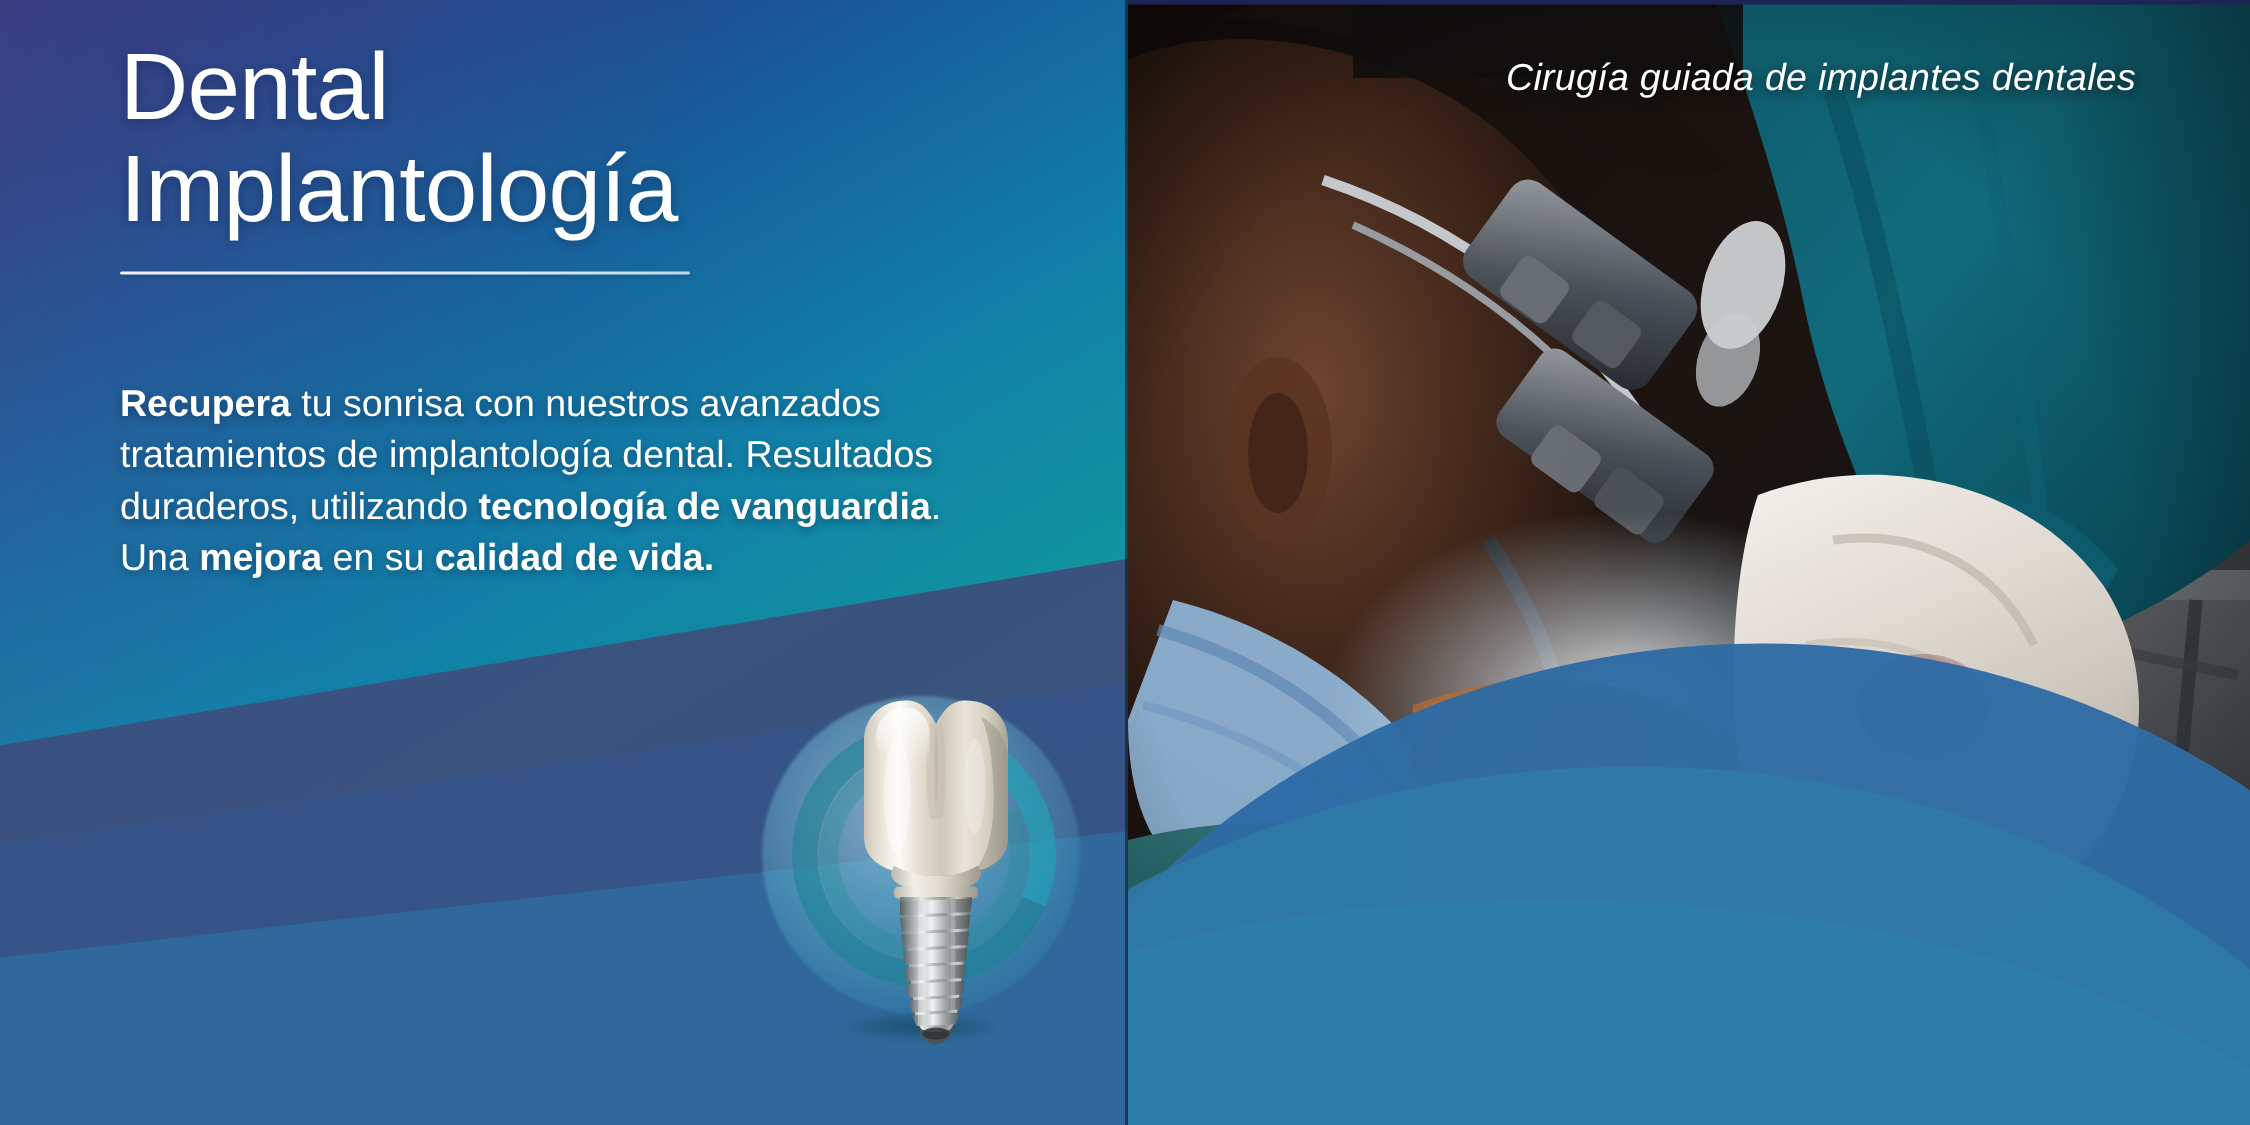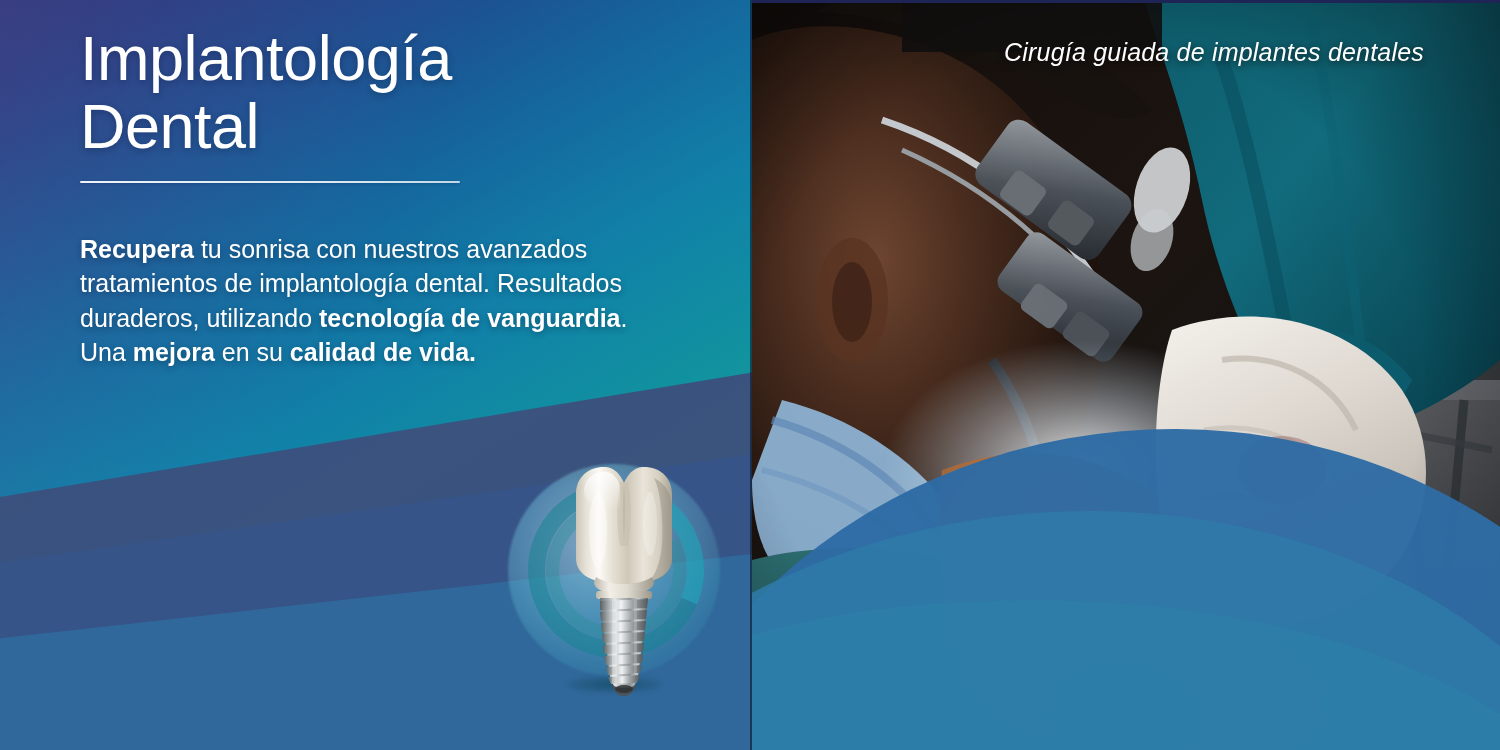--- a/index.html
+++ b/index.html
@@ -61,21 +61,21 @@
   }
   .title-rule {
     margin-top:21px; width:380px; height:2px;
     background:linear-gradient(90deg,#ffffff 0%, #eaf3fb 70%, #cfe0ee 100%);
     opacity:.93; border-radius:2px;
     box-shadow:0 1px 3px rgba(0,20,50,.25);
   }
 
   
   .body-copy {
-    position:absolute; left:80px; top:232px; width:640px; z-index:6;
+    position:absolute; left:80px; top:252px; width:640px; z-index:6;
     font-size:25px; line-height:1.37; font-weight:300; color:#ffffff;
     text-shadow:0 2px 6px rgba(0,25,55,.40);
   }
   .body-copy b, .body-copy strong { font-weight:700; }
   .body-copy .para2 { display:block; }
 
   
   .implant-wrap {
     position:absolute; left:492px; top:440px; width:260px; height:290px; z-index:5;
   }
@@ -160,22 +160,22 @@
 
   <div class="left-panel">
     <div class="lp-sheen"></div>
     <div class="wave wave-a"></div>
     <div class="wave wave-b"></div>
     <div class="wave wave-c"></div>
   </div>
 
   <div class="title-block">
     <div class="title">
+      <div>Dental</div>
       <div>Implantología</div>
-      <div>Dental</div>
     </div>
     <div class="title-rule"></div>
   </div>
 
   <div class="body-copy">
     <span><b>Recupera</b><span> tu sonrisa con nuestros avanzados tratamientos de implantología dental. Resultados duraderos, utilizando </span><b>tecnología de vanguardia</b><span>.</span></span>
     <span class="para2"><span>Una </span><b>mejora</b><span> en su </span><b>calidad de vida.</b></span>
   </div>
 
   <div class="implant-wrap">

